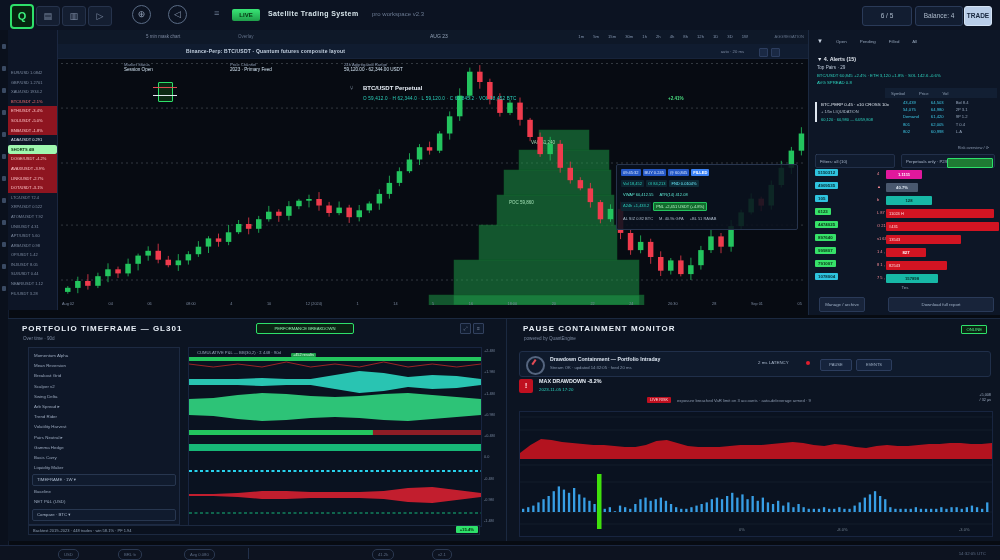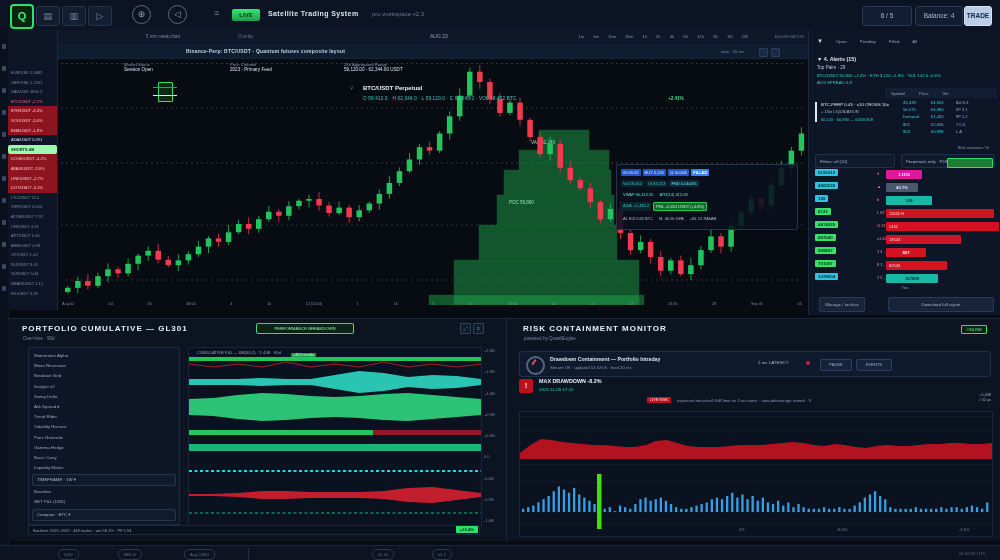--- a/index.html
+++ b/index.html
@@ -582,21 +582,21 @@
         <span class="book-mid">7 5 , 68</span>
         <span class="book-chip ch-teal" style="min-width: 46px;">157898</span>
       </div>
     </div>
   <div id="rp-footer" class="abs">Tes</div>
   <div class="rp-btn abs" style="left:10px;width:44px">Manage / archive</div>
   <div class="rp-btn abs" style="left:79px;width:104px">Download full report</div>
 </div>
 
 <div id="blpanel" class="abs">
-  <div id="bl-title" class="abs">PORTFOLIO CUMULATIVE — GL301</div>
+  <div id="bl-title" class="abs">PORTFOLIO TIMEFRAME — GL301</div>
   <div id="bl-sub" class="abs">Over time · 90d</div>
   <div id="bl-pill" class="abs">PERFORMANCE BREAKDOWN</div>
   <div class="bl-ic abs" style="left:452px">⤢</div>
   <div class="bl-ic abs" style="left:465px">≡</div>
   <div id="bl-list" class="abs">
       <div class="bl-li">Momentum Alpha</div>
       <div class="bl-li">Mean Reversion</div>
       <div class="bl-li">Breakout Grid</div>
       <div class="bl-li">Scalper v2</div>
       <div class="bl-li">Swing Delta</div>
@@ -637,21 +637,21 @@
       <span>0.0</span>
       <span>-0.4M</span>
       <span>-0.9M</span>
       <span>-1.4M</span>
     </div>
   <div id="bl-status" class="abs">Backtest 2019–2023 · 448 trades · win 58.1% · PF 1.94</div>
   <div id="bl-status-badge" class="abs">+15.4%</div>
 </div>
 
 <div id="brpanel" class="abs">
-  <div id="br-title" class="abs">RISK CONTAINMENT MONITOR</div>
+  <div id="br-title" class="abs">PAUSE CONTAINMENT MONITOR</div>
   <div id="br-sub" class="abs">powered by QuantEngine</div>
   <div id="br-online" class="abs">ONLINE</div>
   <div id="br-card" class="abs">
     <div id="br-gauge" class="abs"></div>
     <div id="br-needle" class="abs"></div>
     <div id="br-card-title" class="abs">Drawdown Containment — Portfolio Intraday</div>
     <div id="br-card-sub" class="abs">Stream OK · updated 14:32:05 · feed 20 ms</div>
     <div id="br-lat" class="abs">2 ms LATENCY</div>
     <div id="br-dot" class="abs"></div>
     <div class="br-chip abs" style="left:300px;width:30px">PAUSE</div>

